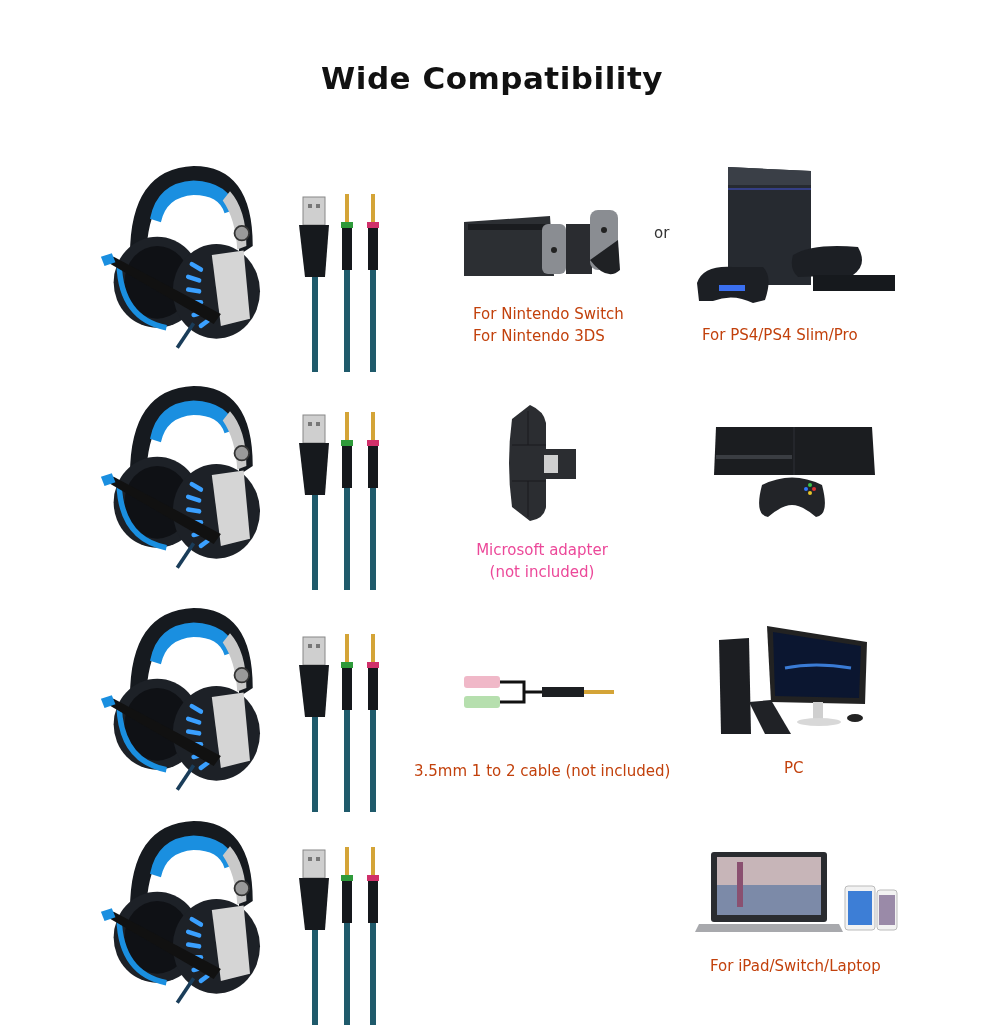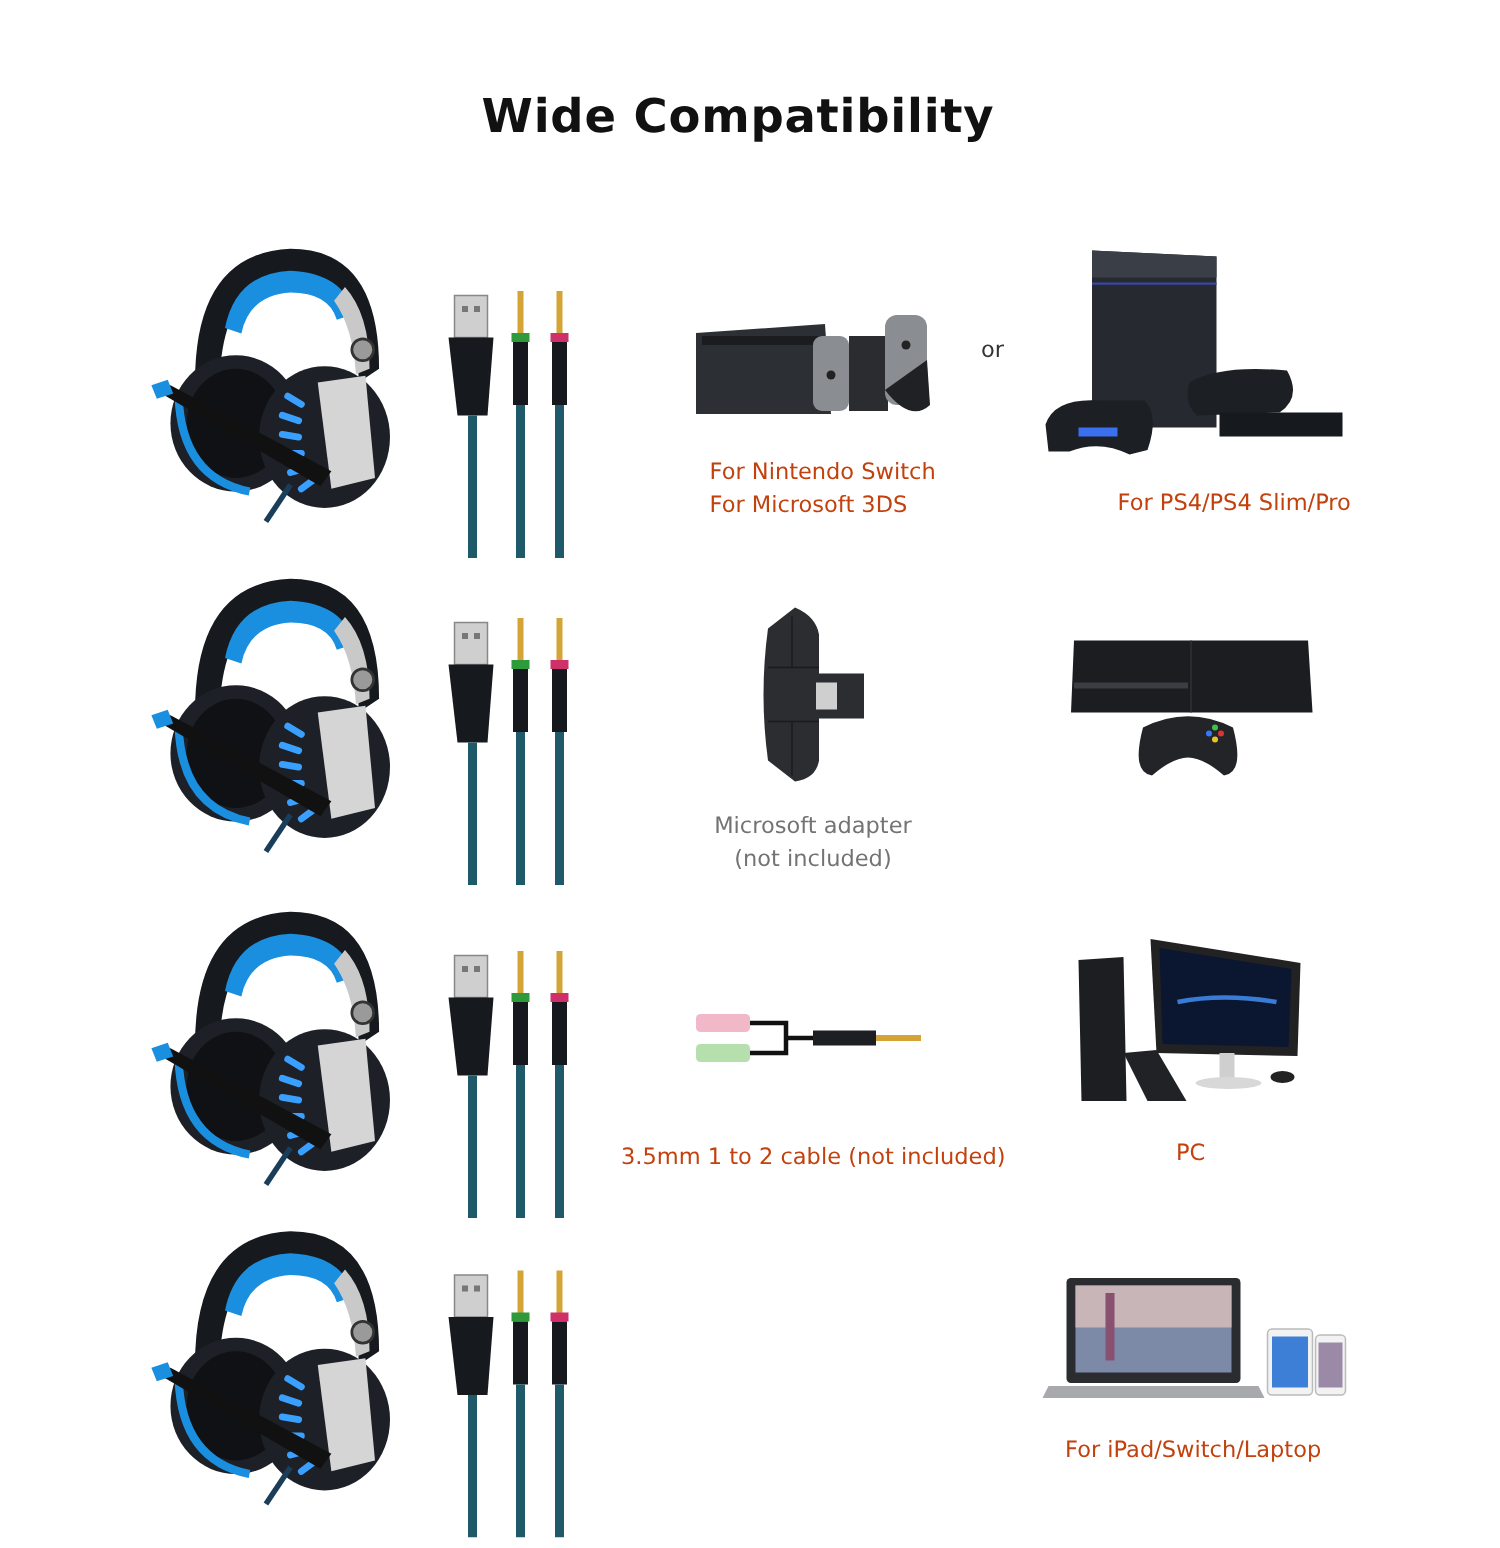--- a/index.html
+++ b/index.html
@@ -1,20 +1,20 @@
 <!DOCTYPE html>
 <html><head>
 <meta charset="utf-8">
 <style>
   html,body{margin:0;padding:0;background:#fff;}
   body{width:1000px;height:1032px;position:relative;overflow:hidden;font-family:"DejaVu Sans","Liberation Sans",sans-serif;color:#2a2a2a;}
   .abs{position:absolute;}
   .title{left:0;width:984px;top:60px;text-align:center;font-family:"DejaVu Sans",sans-serif;font-weight:bold;font-size:31px;letter-spacing:0.5px;color:#111;}
   .cap{font-size:15px;line-height:22px;color:#c2410c;}
-  .red{color:#737373;}
+  .red{color:#ec4899;}
   .center{text-align:center;}
   
   .headset{width:190px;height:200px;}
   .cables{width:95px;height:180px;}
 </style>
 </head>
 <body>
 
 <svg width="0" height="0" style="position:absolute">
   <defs>
@@ -80,35 +80,35 @@
     <rect x="6" y="14" width="80" height="6" fill="#1a1c1f"></rect>
     <rect x="80" y="14" width="24" height="50" rx="6" fill="#8a8d92"></rect>
     <rect x="104" y="14" width="26" height="50" fill="#2a2c30"></rect>
     <rect x="128" y="0" width="28" height="60" rx="8" fill="#8a8d92"></rect>
     <path d="M128 50 Q145 72 158 60 L156 30 Z" fill="#1f2124"></path>
     <circle cx="92" cy="40" r="3" fill="#222"></circle>
       <circle cx="142" cy="20" r="3" fill="#222"></circle>
   </svg>
   <div class="abs cap" style="left:473px;top:303px">
     <div>For Nintendo Switch</div>
-    <div>For Microsoft 3DS</div>
+    <div>For Nintendo 3DS</div>
   </div>
 
   <div class="abs" style="left:654px;top:224px;font-size:15px;color:#333">or</div>
 
   <svg class="abs" style="left:693px;top:165px" width="205" height="140" viewBox="0 0 205 140">
     <path d="M35 2 L118 6 L118 120 L35 120 Z" fill="#262a30"></path>
     <path d="M35 2 L118 6 L118 20 L35 20 Z" fill="#3a3f47"></path>
     <line x1="35" y1="24" x2="118" y2="24" stroke="#3a46a0" stroke-width="1.5"></line>
     <path d="M100 90 Q120 78 165 82 Q175 100 160 110 L105 112 Q96 104 100 90 Z" fill="#1c1f24"></path>
     <rect x="120" y="110" width="82" height="16" fill="#16191d"></rect>
     <path d="M4 118 Q10 100 40 102 L70 102 Q80 112 72 135 L60 138 Q40 128 20 136 L6 136 Z" fill="#1c1f24"></path>
     <rect x="26" y="120" width="26" height="6" fill="#3a6ff0"></rect>
   </svg>
-  <div class="abs cap" style="left:745px;top:324px">
+  <div class="abs cap" style="left:702px;top:324px">
     <div>For PS4/PS4 Slim/Pro</div>
   </div>
 </div>
 
 <div>
   <svg class="abs headset" style="left:85px;top:375px" viewBox="0 0 190 220">
       <use href="#hs"></use>
     </svg>
   <svg class="abs cables" style="left:295px;top:410px" viewBox="0 0 95 180">
       <use href="#cb"></use>

